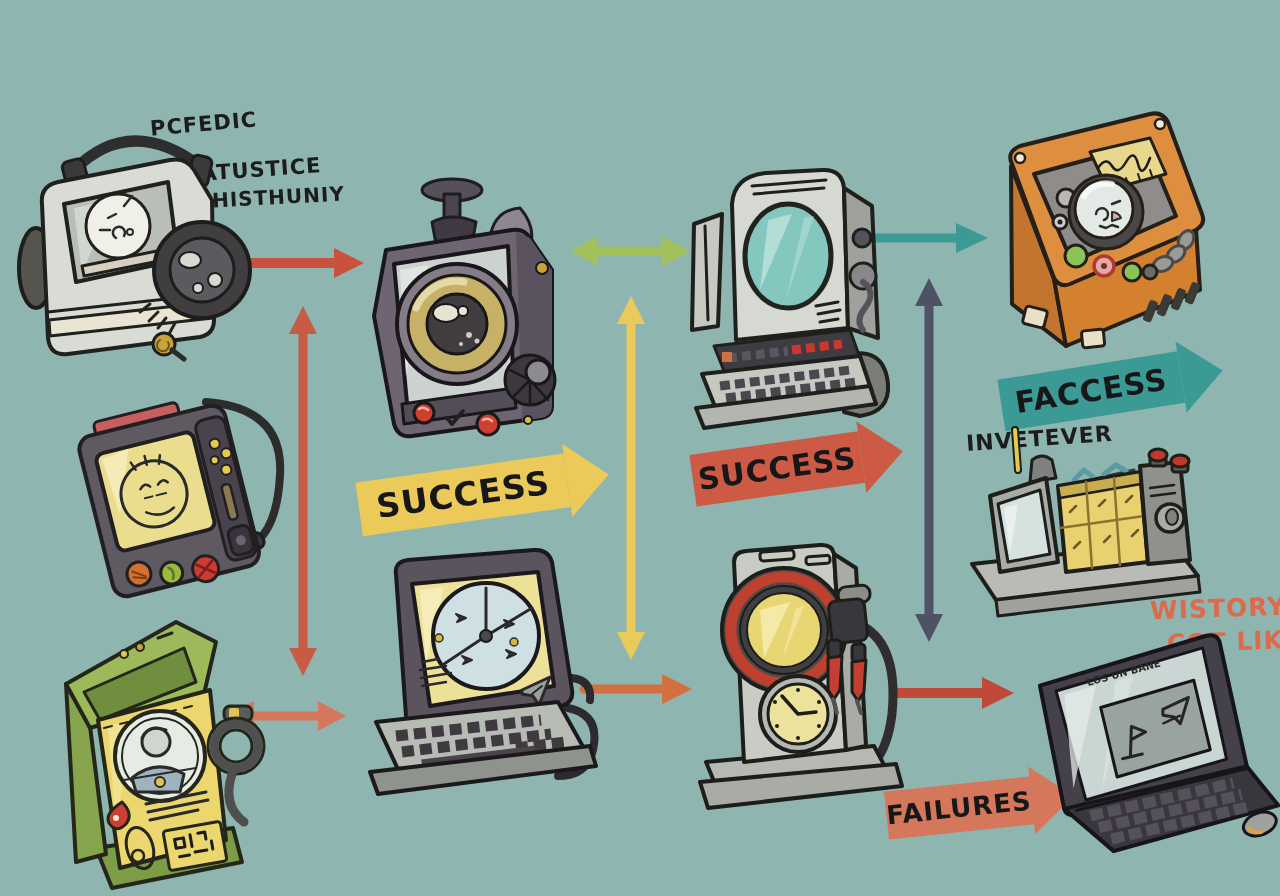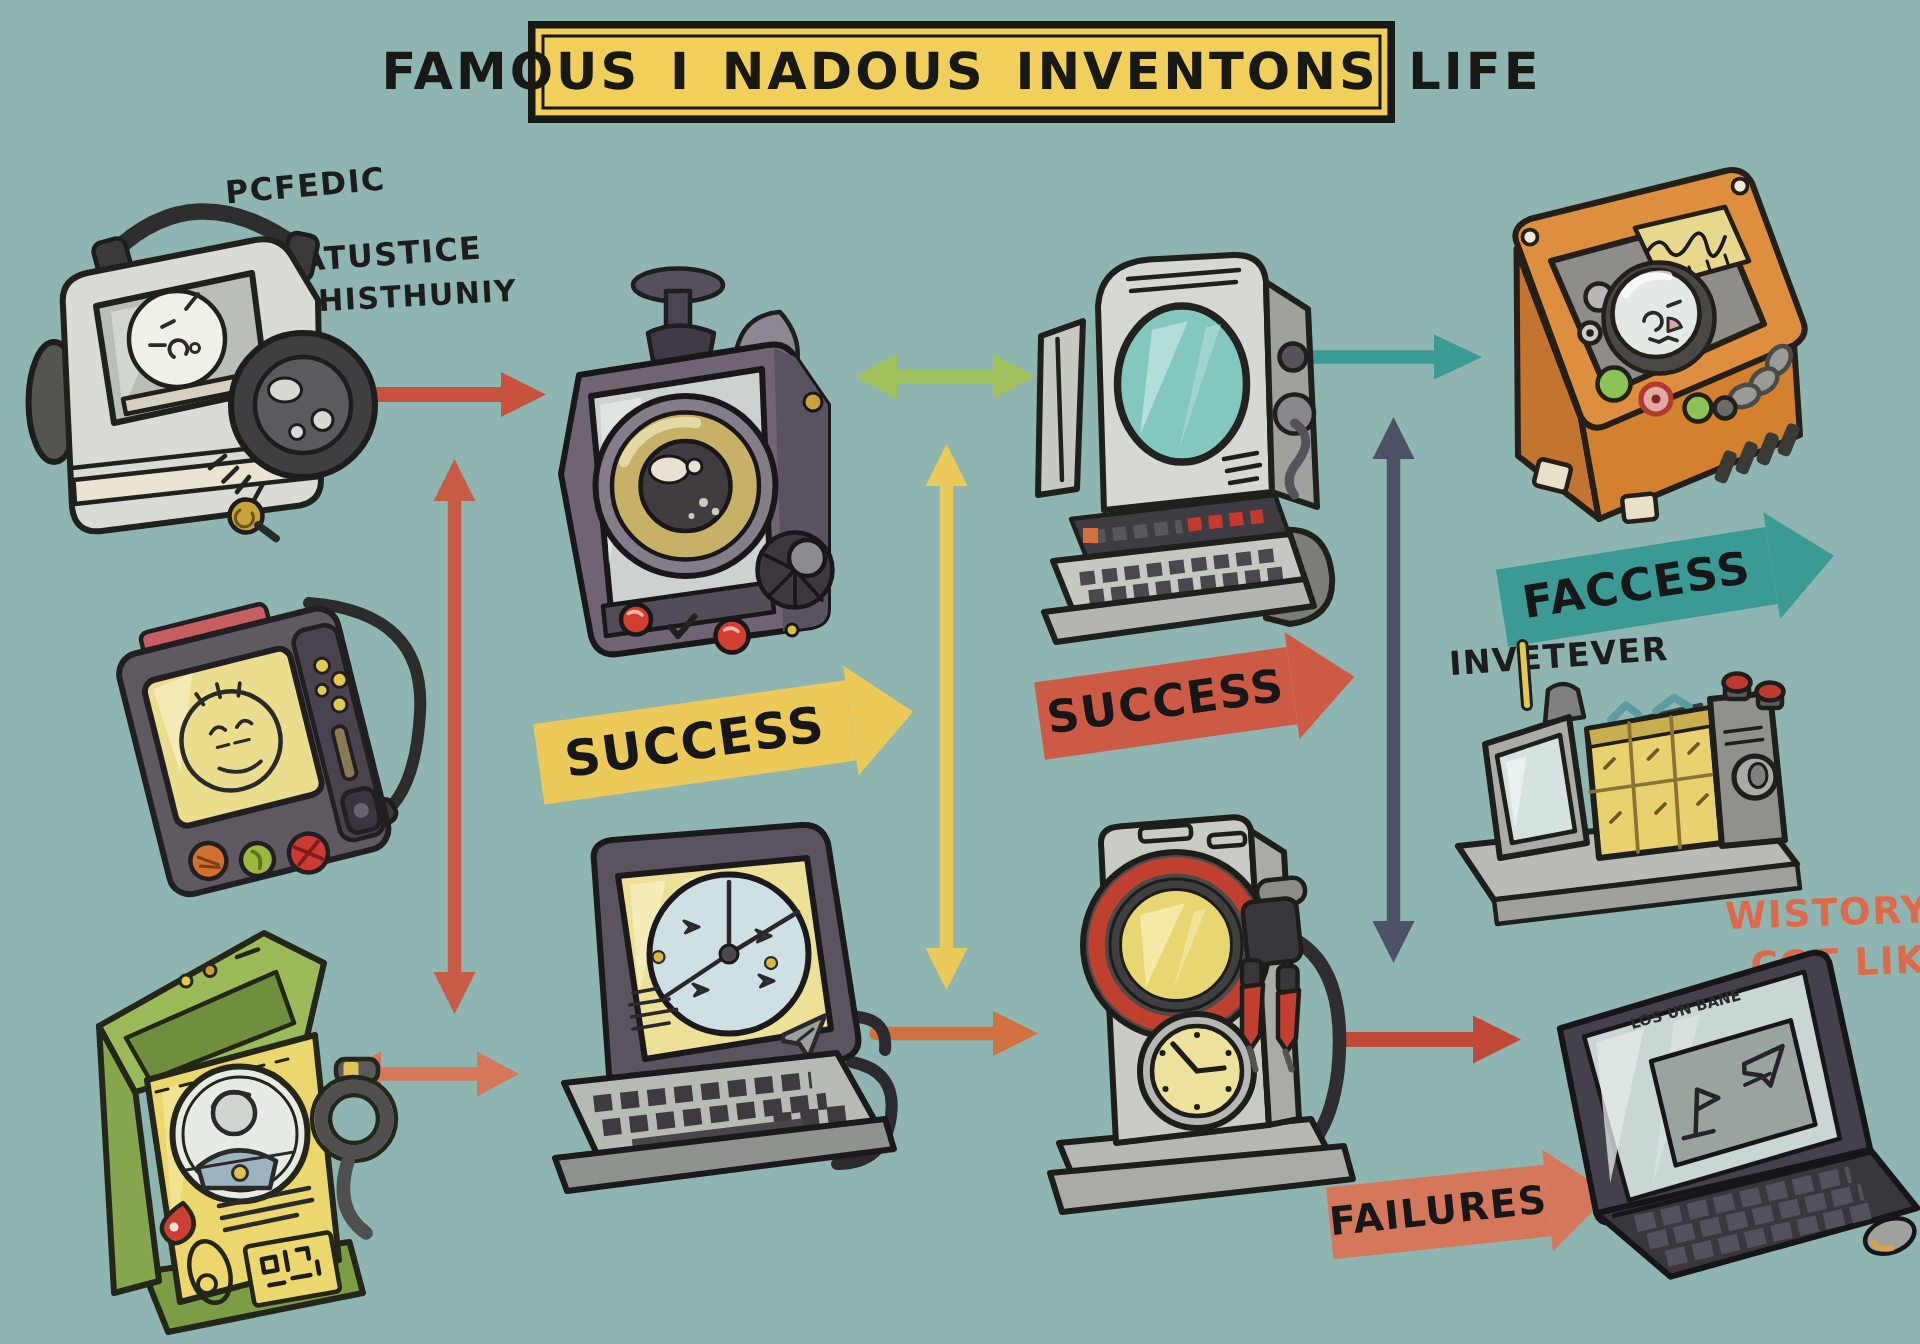--- a/index.html
+++ b/index.html
@@ -22,23 +22,20 @@
   .ba-shaft{flex:1;height:72%;background:var(--c);display:flex;align-items:center;justify-content:center;}
   .ba-shaft span{font-weight:700;color:#17171a;letter-spacing:1px;white-space:nowrap;}
   .ba-head{width:0;height:0;border-top:var(--h) solid transparent;border-bottom:var(--h) solid transparent;
            border-left:42px solid var(--c);}
 </style>
 </head>
 <body>
 
 <div class="stage">
 
-  <div class="banner">
-    <span>FAMOUS I NADOUS INVENTONS LIFE</span>
-  </div>
 
   <div class="hand" style="left:150px;top:112px;font-size:21px;transform:rotate(-5deg);">PCFEDIC</div>
   <div class="hand" style="left:186px;top:158px;font-size:21px;transform:rotate(-4deg);">PATUSTICE</div>
   <div class="hand" style="left:212px;top:185px;font-size:20px;transform:rotate(-3deg);">HISTHUNIY</div>
   <div class="hand" style="left:966px;top:426px;font-size:22px;transform:rotate(-4deg);">INVETEVER</div>
   <div class="hand orange" style="left:1150px;top:594px;font-size:25px;transform:rotate(-2deg);">WISTORY</div>
   <div class="hand orange" style="left:1167px;top:627px;font-size:25px;transform:rotate(-2deg);">COT LIKE</div>
 
   <svg class="abs" style="left:0;top:0;" width="1280" height="896" viewBox="0 0 1280 896">
     <g>

